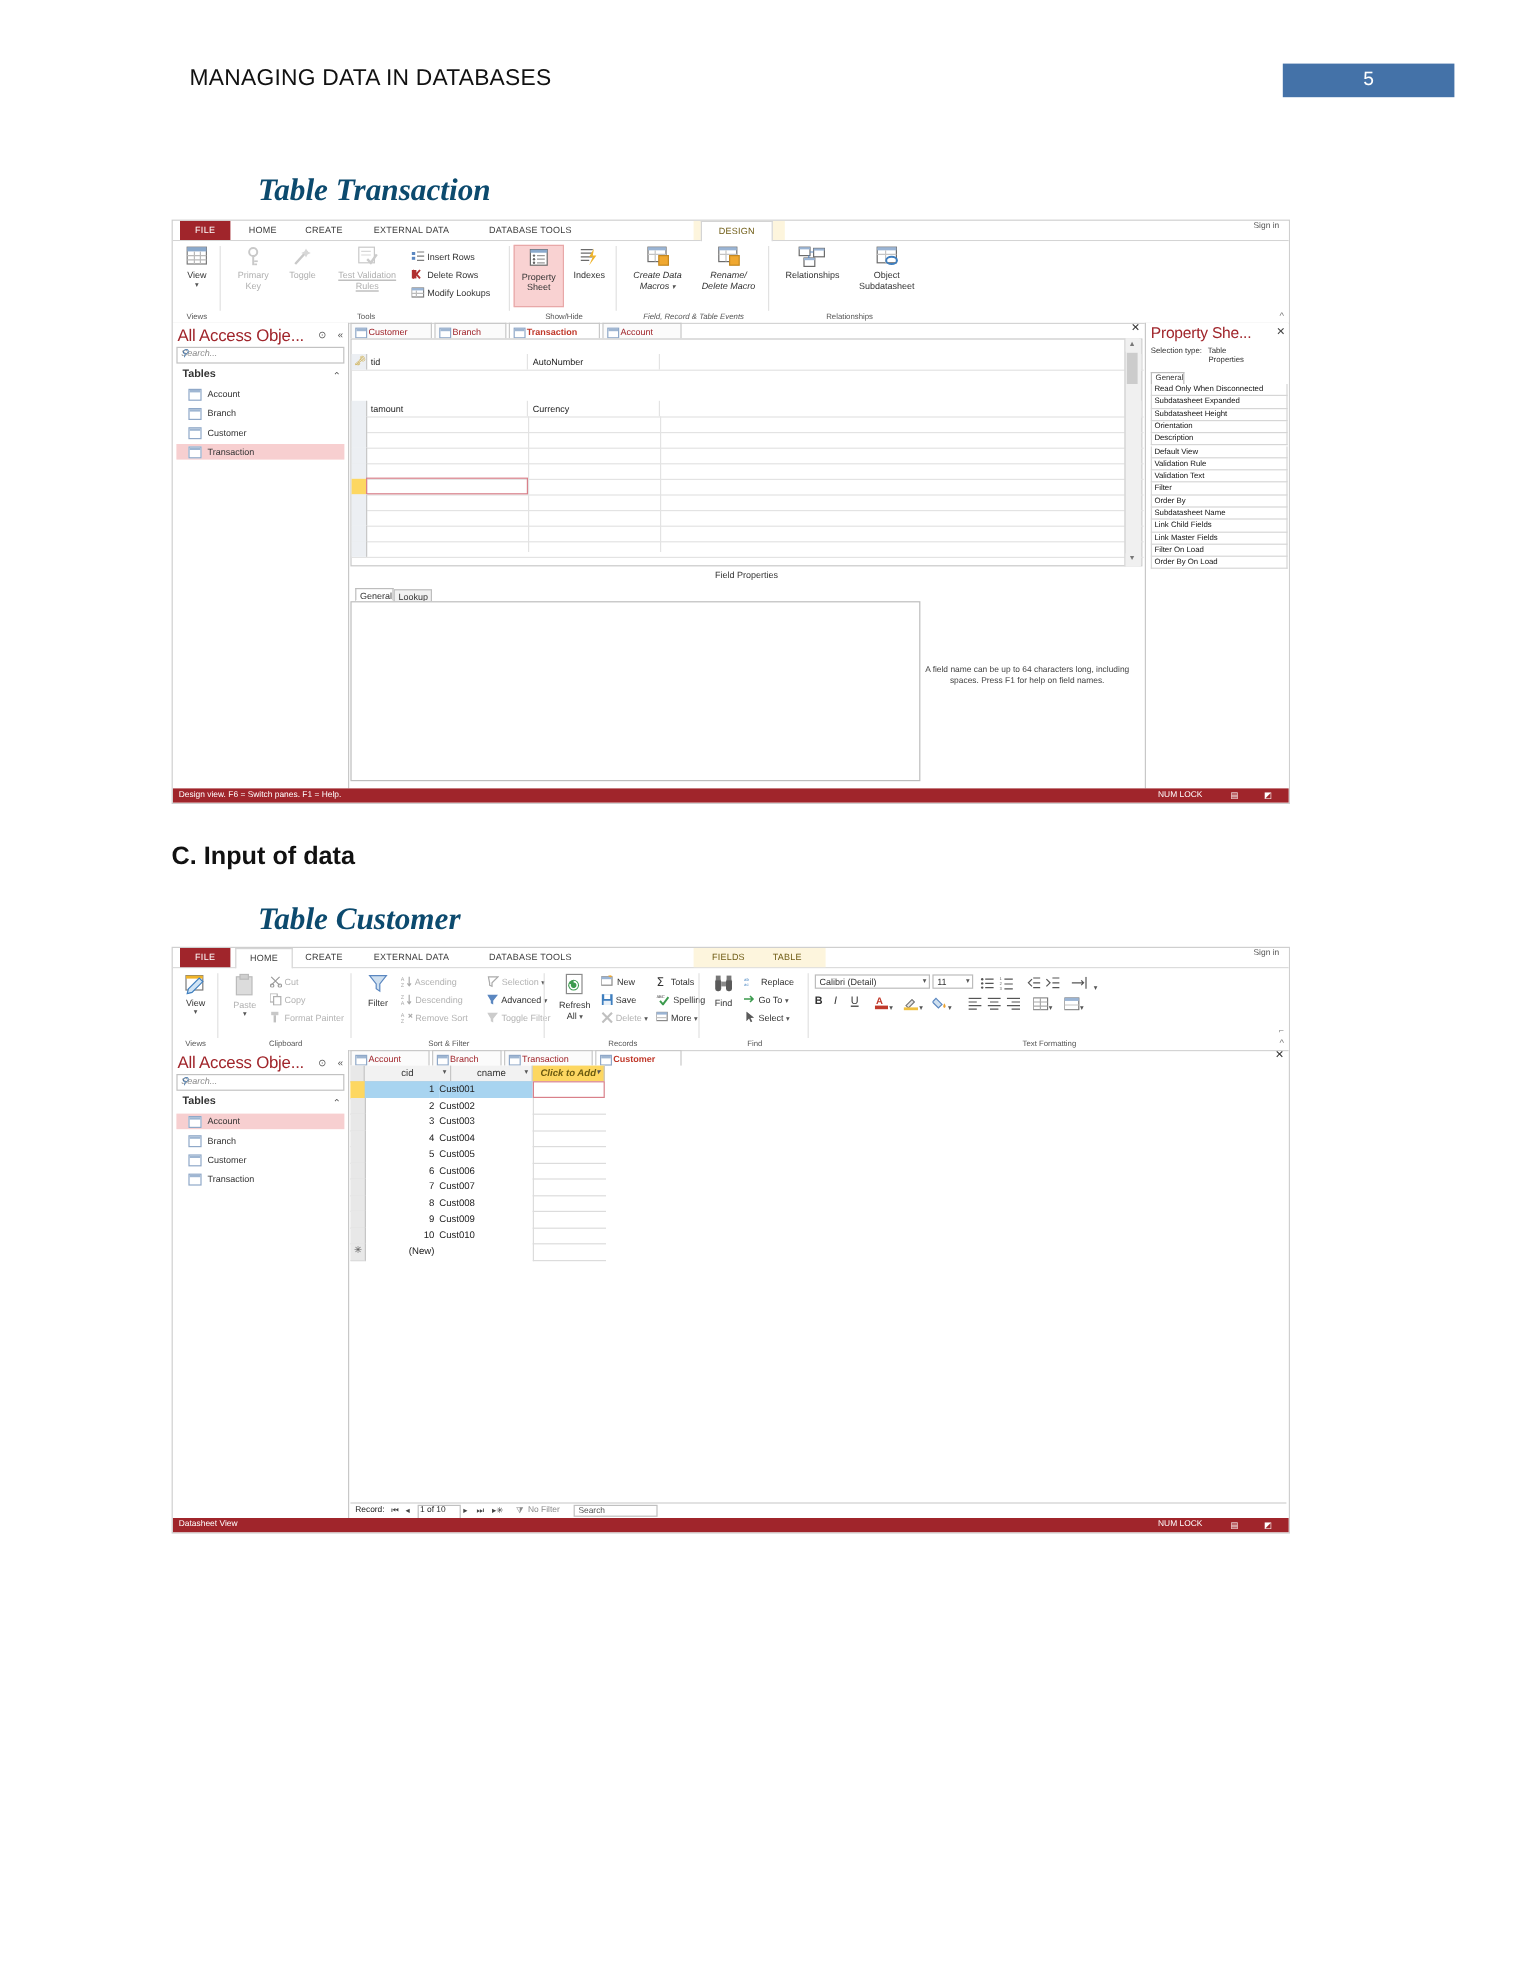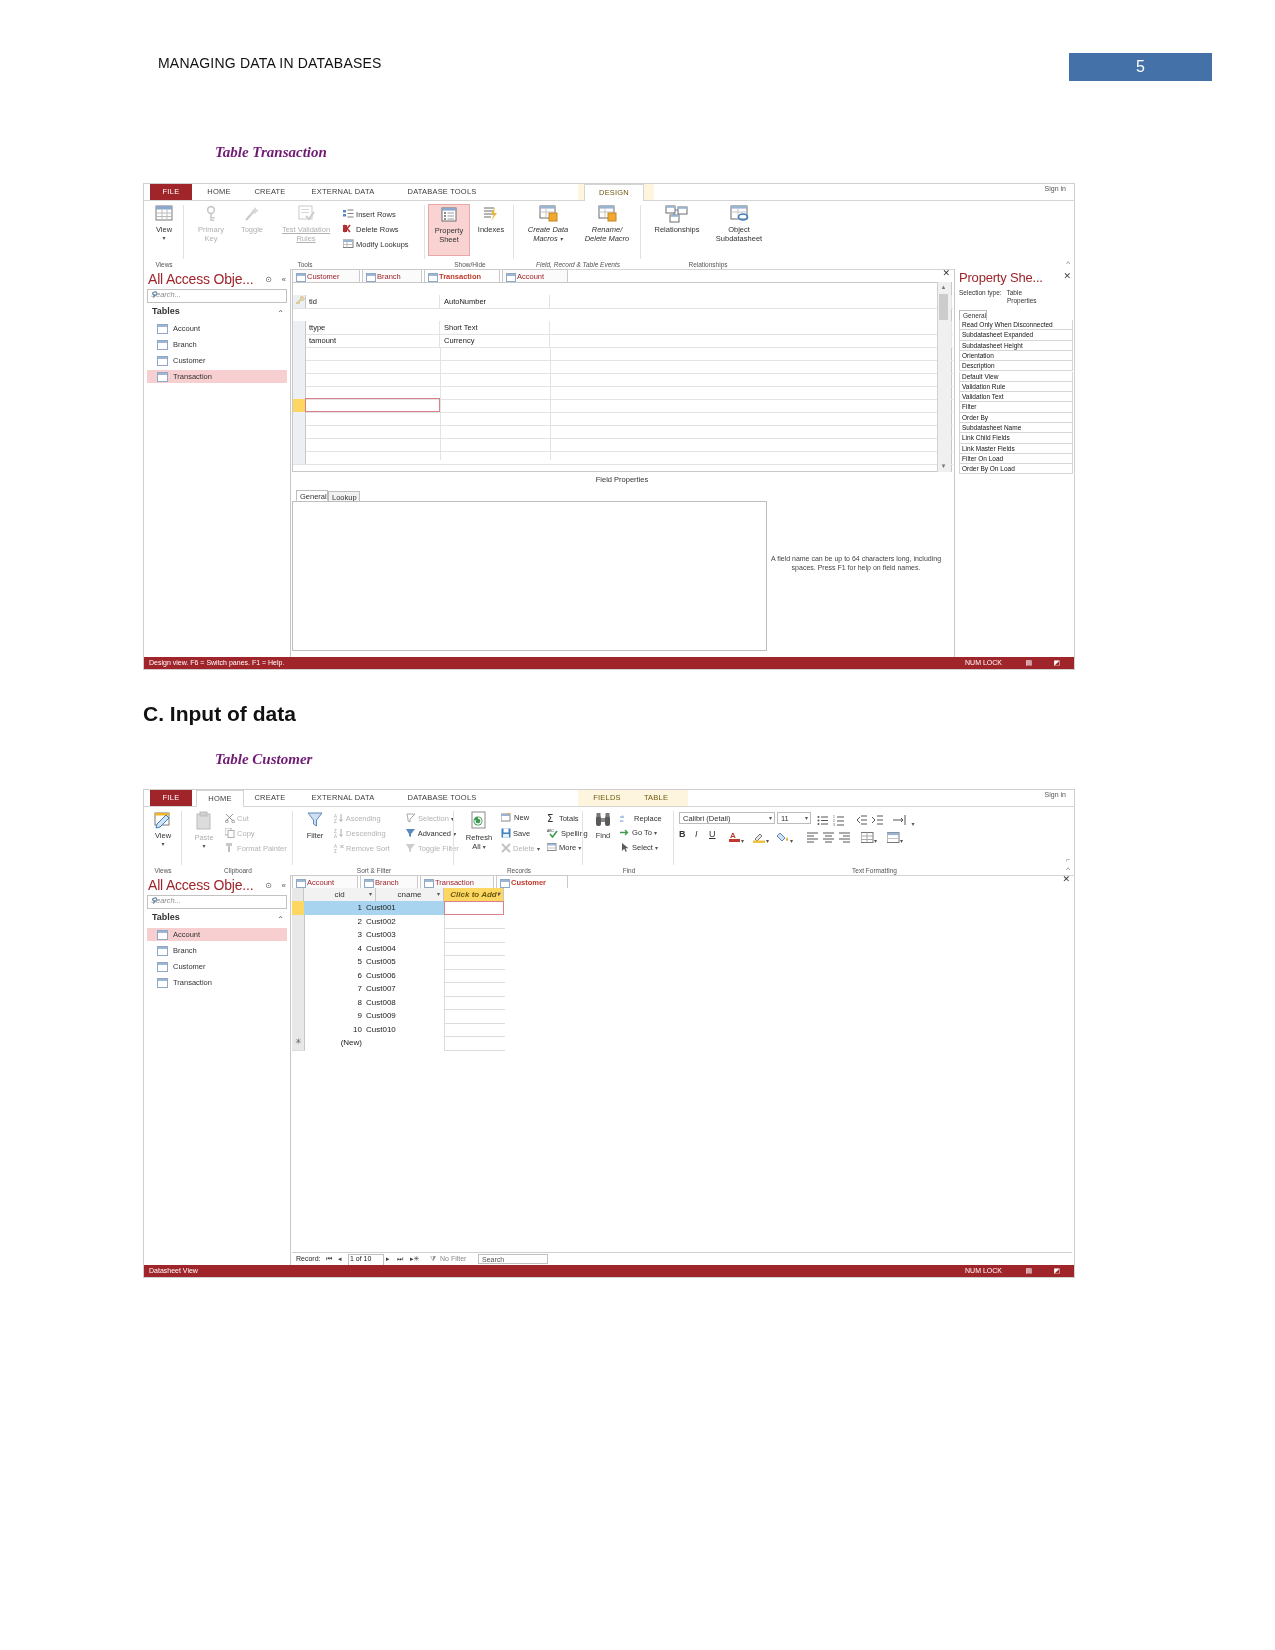--- a/index.html
+++ b/index.html
@@ -6,30 +6,30 @@
   body{
     width:1275px;height:1650px;background:#ffffff;
     font-family:"Liberation Sans",sans-serif;
     -webkit-font-smoothing:antialiased;
     position:relative;overflow:hidden;
   }
   .page{position:relative;width:1275px;height:1650px;}
 
   
   .doc-header{position:absolute;left:0;top:55px;width:1275px;height:34px;}
-  .doc-title{position:absolute;left:158px;top:0;font-size:14px;color:#111;letter-spacing:.2px;
+  .doc-title{position:absolute;left:158px;top:0;font-size:19px;color:#111;letter-spacing:.2px;
              font-family:"Liberation Sans",sans-serif;}
   .page-num-box{position:absolute;left:1069px;top:-2px;width:143px;height:28px;background:#4472a8;}
   .page-num{position:absolute;left:0;top:0;width:143px;height:28px;line-height:28px;text-align:center;
             color:#fff;font-size:16px;}
 
   .section-head{position:absolute;font-weight:bold;font-size:21px;color:#111;
                 font-family:"Liberation Sans",sans-serif;}
   .sub-head{position:absolute;font-family:"Liberation Serif",serif;font-weight:bold;font-style:italic;
-            font-size:15px;color:#701a75;}
+            font-size:26px;color:#0c4a6e;}
 
   
   .access{position:absolute;background:#fff;border:1px solid #cfcfcf;overflow:hidden;
           font-family:"Liberation Sans",sans-serif;}
 
   
   .tabstrip{position:relative;height:16px;background:#fff;border-bottom:1px solid #d4d4d4;}
   .tab-file{position:absolute;left:6px;top:0;width:42px;height:16px;background:#a0252b;color:#fff;
             font-size:7.5px;line-height:16px;text-align:center;letter-spacing:.3px;}
   .tab{position:absolute;top:0;height:16px;line-height:16px;font-size:7.5px;color:#3b3b3b;
@@ -405,26 +405,20 @@
     <div class="grid" style="left:148px;top:98px;width:660px;height:190px;">
 
       <div class="grow" style="top:12px;width:660px;">
         <div class="sel">
             <span class="keyico" style="left:2px;top:1px;">🗝</span>
           </div>
         <div class="cell" style="left:12px;width:135px;">tid</div>
         <div class="cell" style="left:147px;width:110px;">AutoNumber</div>
         <div class="cell" style="left:257px;width:402px;"></div>
       </div>
-      <div class="grow" style="top:38px;width:660px;">
-        <div class="sel"></div>
-        <div class="cell" style="left:12px;width:135px;">ttype</div>
-        <div class="cell" style="left:147px;width:110px;">Short Text</div>
-        <div class="cell" style="left:257px;width:402px;"></div>
-      </div>
       <div class="grow" style="top:51px;width:660px;">
         <div class="sel"></div>
         <div class="cell" style="left:12px;width:135px;">tamount</div>
         <div class="cell" style="left:147px;width:110px;">Currency</div>
         <div class="cell" style="left:257px;width:402px;"></div>
       </div>
 
       <div class="grow" style="top:64px;width:660px;">
           <div class="sel"></div>
         </div>

